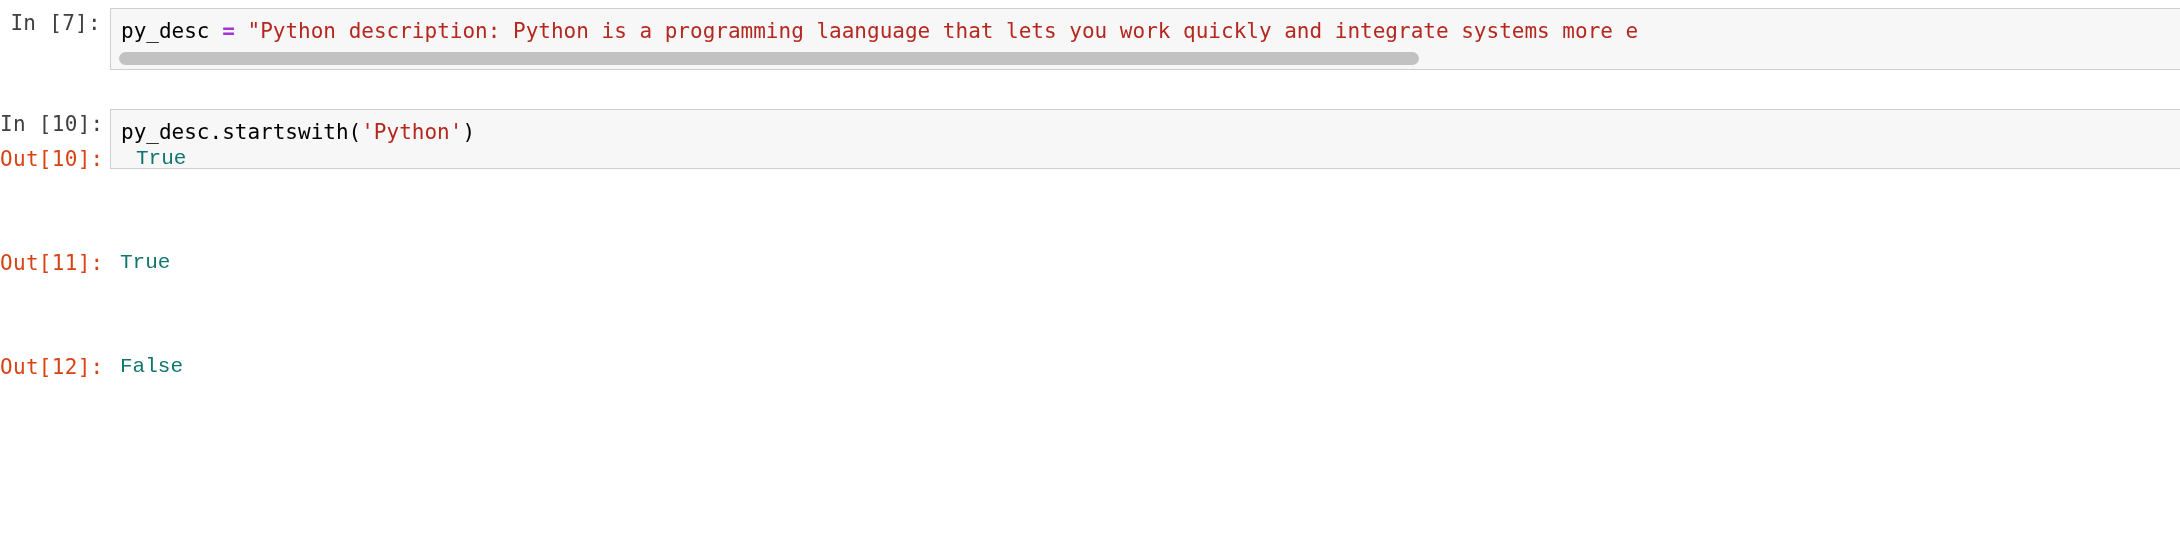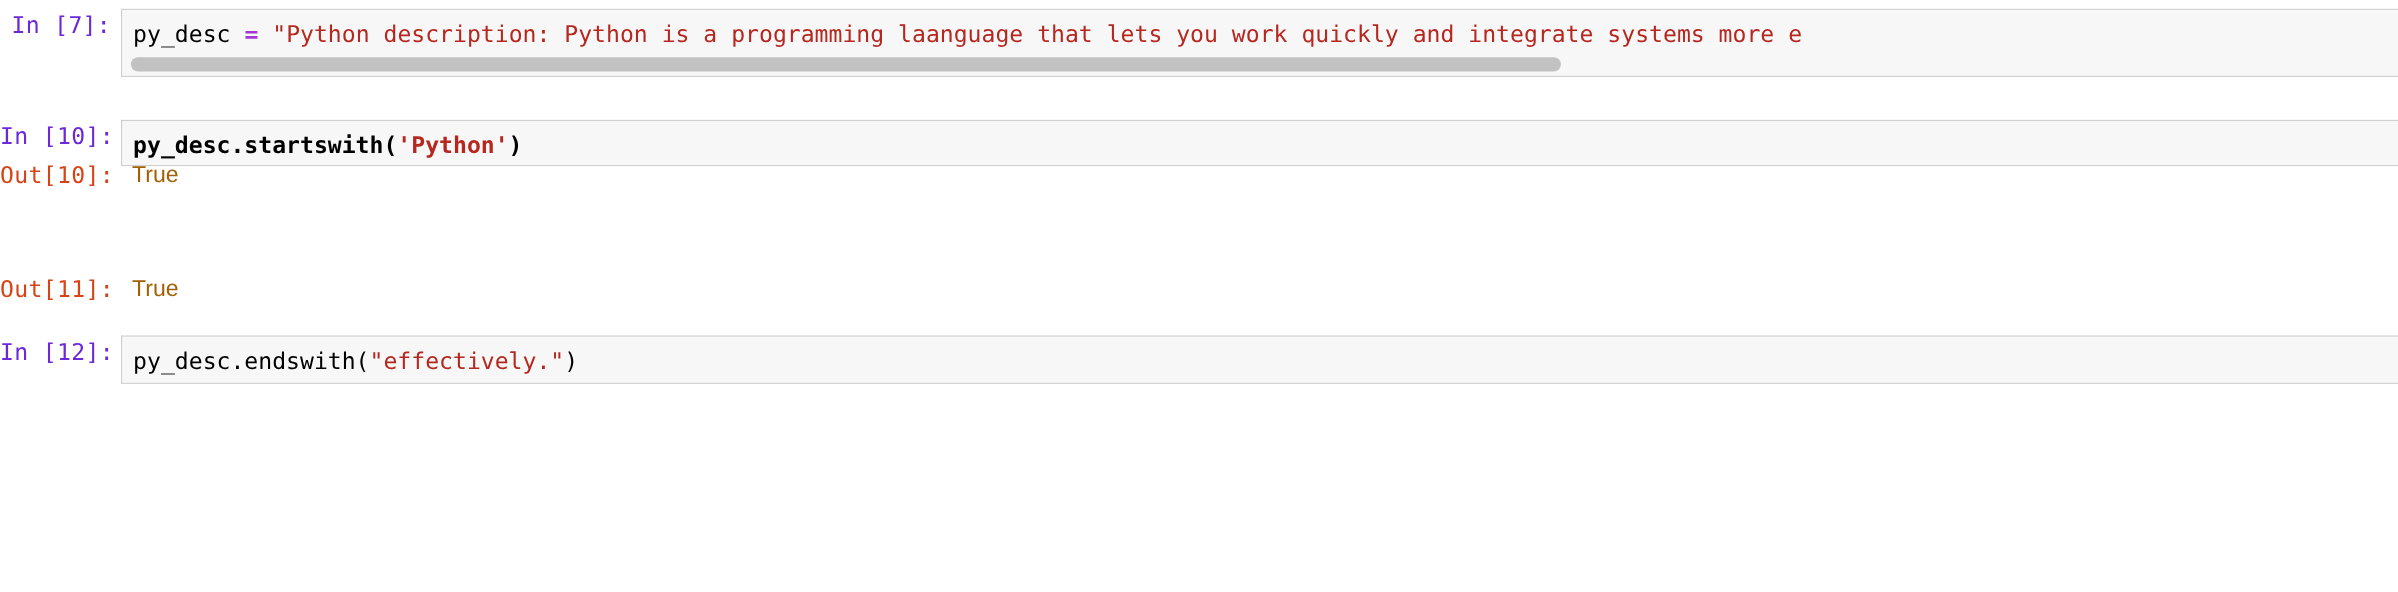--- a/index.html
+++ b/index.html
@@ -37,21 +37,21 @@
     box-sizing: border-box;
     padding-right: 9px;
     text-align: right;
     font-family: "DejaVu Sans Mono", "Liberation Mono", monospace;
     font-size: 21px;
     line-height: 30px;
     letter-spacing: 0.3px;
     white-space: pre;
     user-select: none;
   }
-  .prompt.in  { color: #6d28d9; }
+  .prompt.in  { color: #404040; }
   .prompt.out { color: #d84315; }
 
   
   .input-wrap {
     flex: 1 1 auto;
     position: relative;
     background: #f7f7f7;
     border: 1px solid #cfcfcf;
     border-right: none;
     box-sizing: border-box;
@@ -88,24 +88,24 @@
     left: 0;
     top: 0;
     height: 13px;
     background: #c2c2c2;
     border-radius: 7px;
   }
 
   
   .output {
     flex: 1 1 auto;
-    font-family: Liberation Sans, sans-serif;
+    font-family: Liberation Mono, monospace;
     font-size: 21px;
     line-height: 30px;
-    color: #a16207;
+    color: #0f766e;
     white-space: pre;
     padding-left: 10px;
   }
 </style>
 </head>
 <body>
 
 <div class="notebook">
 
   <div class="cell" style="top:8px;">
@@ -113,37 +113,35 @@
     <div class="input-wrap" style="height:62px;">
       <div class="code"><span class="t-name">py_desc</span><span> </span><span class="t-op">=</span><span> </span><span class="t-str">"Python description: Python is a programming laanguage that lets you work quickly and integrate systems more e</span></div>
       <div class="hscroll-track">
         <div class="hscroll-thumb" id="thumb7" style="left: 0px; width: 1300px;"></div>
       </div>
     </div>
   </div>
 
   <div class="cell" style="top:97px;margin-top:12px;">
     <div class="prompt in">In [10]:</div>
-    <div class="input-wrap" style="height:42px;font-weight:bold;">
+    <div class="input-wrap" style="height:60px;">
       <div class="code"><span class="t-name">py_desc.startswith(</span><span class="t-str">'Python'</span><span class="t-punc">)</span></div>
     </div>
   </div>
 
-  <div class="cell" style="top:144px;">
+  <div class="cell" style="top:144px;gap:16px;">
     <div class="prompt out">Out[10]:</div>
     <div class="output">True</div>
   </div>
 
 
   <div class="cell" style="top:248px;">
     <div class="prompt out">Out[11]:</div>
     <div class="output">True</div>
   </div>
 
-  <div class="cell" style="top:305px;">
-    <div class="prompt in">In [12]:</div>
-    <div class="input-wrap" style="height:44px;">
-      <div class="code"><span class="t-name">py_desc.endswith(</span><span class="t-str">"effectively."</span><span class="t-punc">)</span></div>
-    </div>
+
+  <div class="cell" style="top:352px;">
+    <div class="prompt out">Out[12]:</div>
+    <div class="output">False</div>
   </div>
-
 
 </div>
 
 </body></html>

